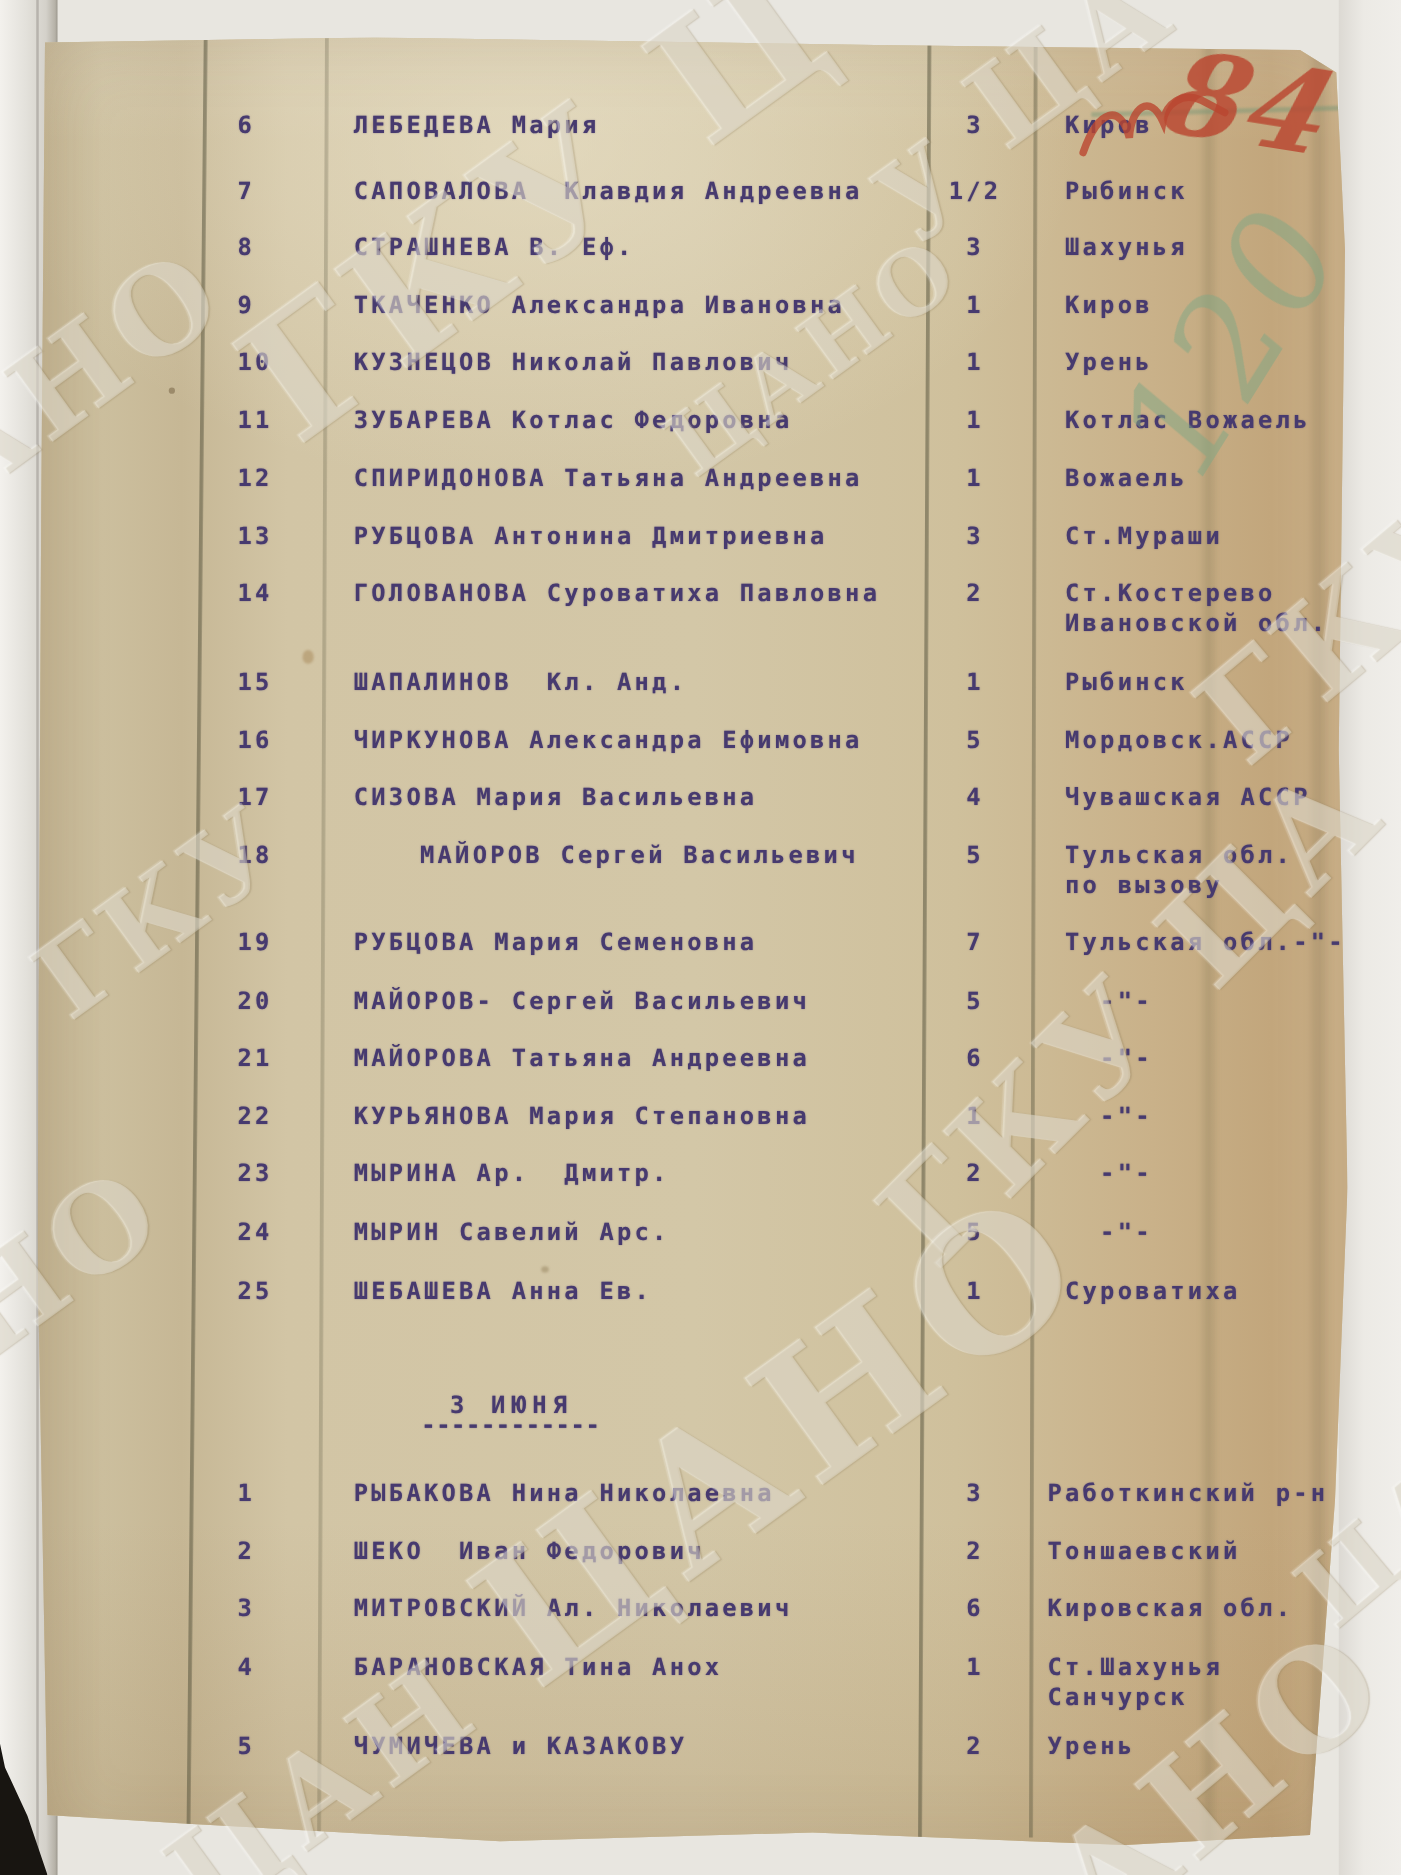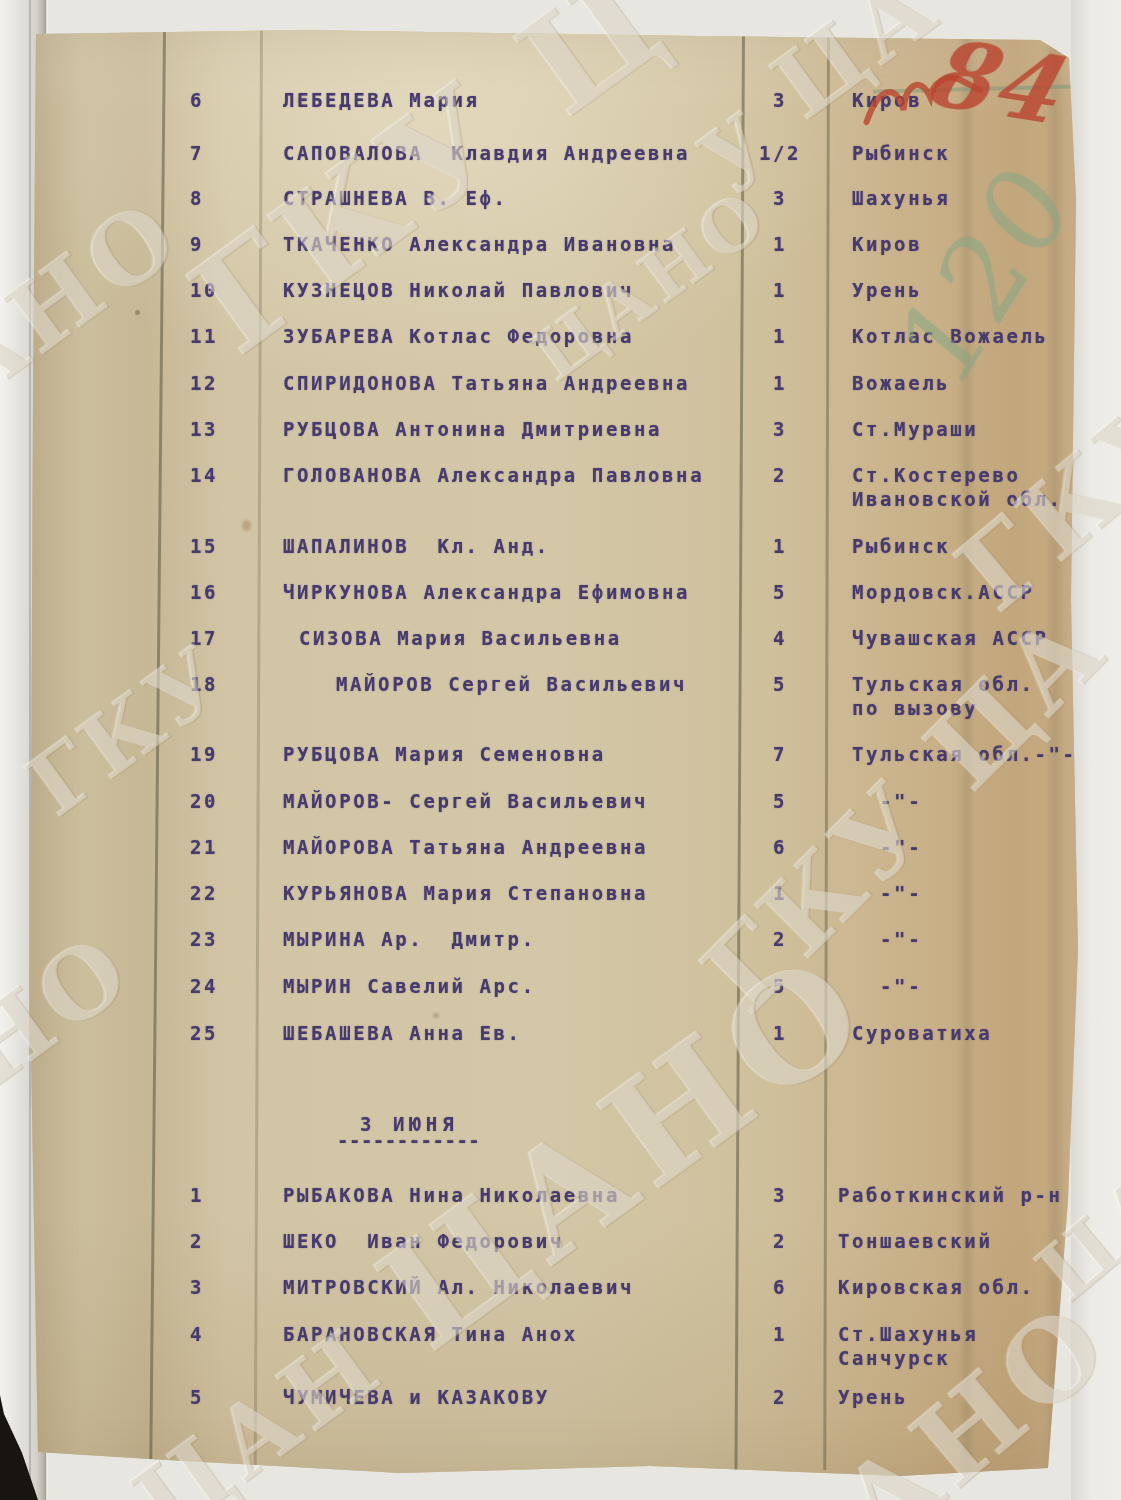--- a/index.html
+++ b/index.html
@@ -173,40 +173,40 @@
           <div class="tw " style="left: 822px; top: 343px;">Вожаель</div>
         </div>
         <div>
           <div class="tw cell-num" style="left: 160px; top: 389px;">13</div>
           <div class="tw " style="left: 253px; top: 389px;">РУБЦОВА Антонина Дмитриевна</div>
           <div class="tw cell-count" style="left: 720px; top: 389px;">3</div>
           <div class="tw " style="left: 822px; top: 389px;">Ст.Мураши</div>
         </div>
         <div>
           <div class="tw cell-num" style="left: 160px; top: 435px;">14</div>
-          <div class="tw " style="left: 253px; top: 435px;">ГОЛОВАНОВА Александра Павловна</div>
+          <div class="tw " style="left: 253px; top: 435px;">ГОЛОВАНОВА Суроватиха Павловна</div>
           <div class="tw cell-count" style="left: 720px; top: 435px;">2</div>
           <div class="tw " style="left: 822px; top: 435px;">Ст.Костерево
 Ивановской обл.</div>
         </div>
         <div>
           <div class="tw cell-num" style="left: 160px; top: 506px;">15</div>
           <div class="tw " style="left: 253px; top: 506px;">ШАПАЛИНОВ  Кл. Анд.</div>
           <div class="tw cell-count" style="left: 720px; top: 506px;">1</div>
           <div class="tw " style="left: 822px; top: 506px;">Рыбинск</div>
         </div>
         <div>
           <div class="tw cell-num" style="left: 160px; top: 552px;">16</div>
           <div class="tw " style="left: 253px; top: 552px;">ЧИРКУНОВА Александра Ефимовна</div>
           <div class="tw cell-count" style="left: 720px; top: 552px;">5</div>
           <div class="tw " style="left: 822px; top: 552px;">Мордовск.АССР</div>
         </div>
         <div>
           <div class="tw cell-num" style="left: 160px; top: 598px;">17</div>
-          <div class="tw " style="left: 253px; top: 598px; margin-left: 16px;">СИЗОВА Мария Васильевна</div>
+          <div class="tw " style="left: 253px; top: 598px;">СИЗОВА Мария Васильевна</div>
           <div class="tw cell-count" style="left: 720px; top: 598px;">4</div>
           <div class="tw " style="left: 822px; top: 598px;">Чувашская АССР</div>
         </div>
         <div>
           <div class="tw cell-num" style="left: 160px; top: 644px;">18</div>
           <div class="tw " style="left: 265px; top: 644px; margin-left: 41px;">МАЙОРОВ Сергей Васильевич</div>
           <div class="tw cell-count" style="left: 720px; top: 644px;">5</div>
           <div class="tw " style="left: 822px; top: 644px;">Тульская обл.
 по вызову</div>
         </div>

